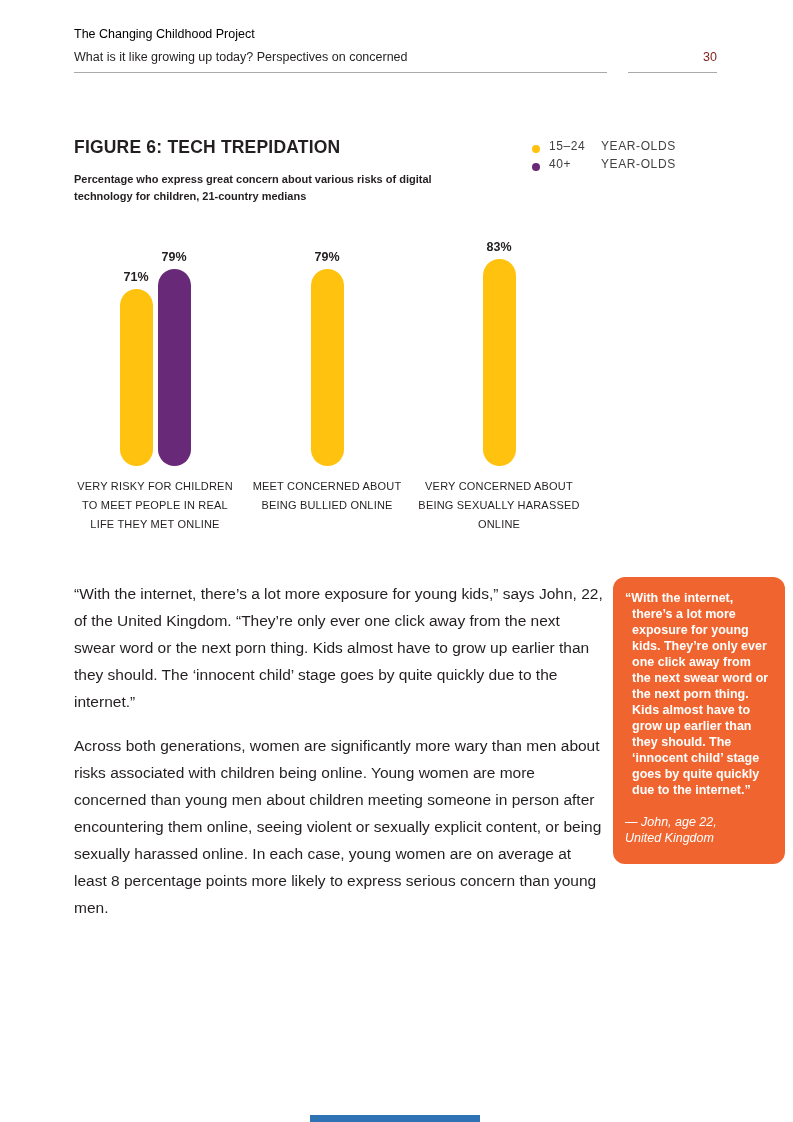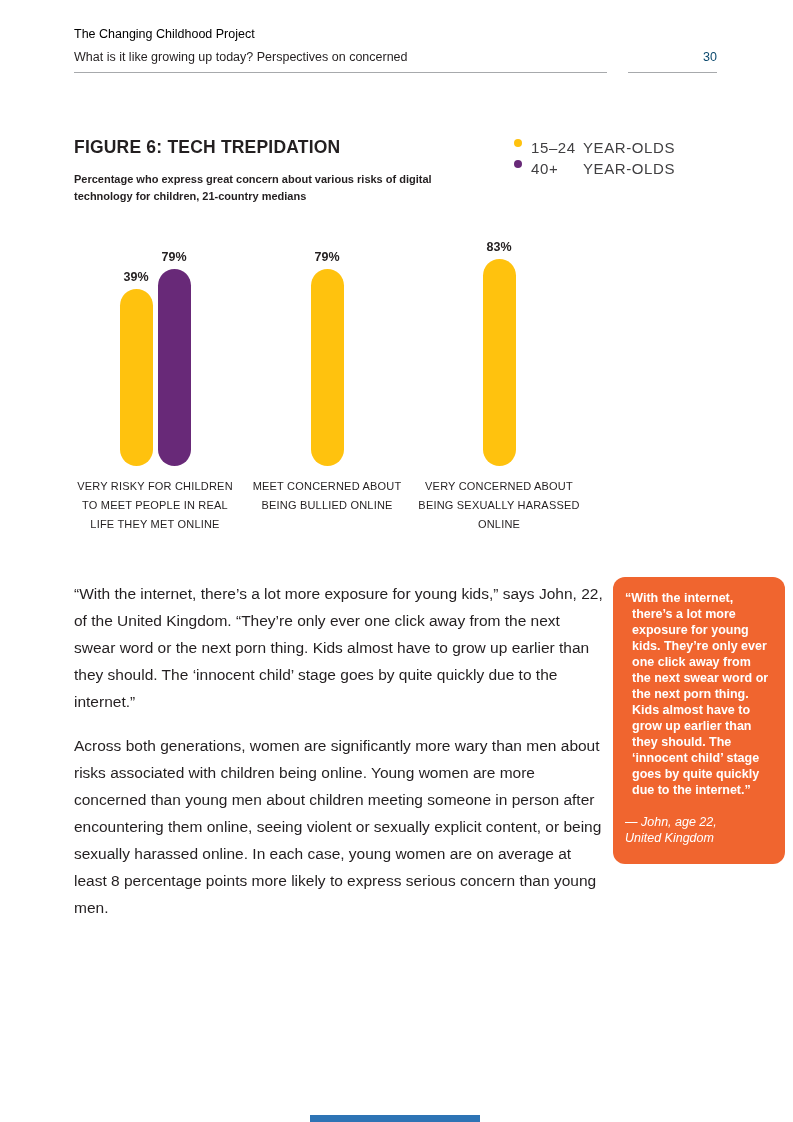--- a/index.html
+++ b/index.html
@@ -8,27 +8,27 @@
     font-family:"Liberation Sans", sans-serif;color:#231F20;overflow:hidden;
     margin:0 auto;
   }
   
   .hdr{padding:27px 76px 0 74px;}
   .hdr-cols{display:flex;gap:21px;}
   .hdr-col-main{flex:1;border-bottom:1px solid #A7A9AC;padding-bottom:8px;}
   .hdr-col-page{width:89px;border-bottom:1px solid #A7A9AC;display:flex;align-items:flex-end;justify-content:flex-end;padding-bottom:8px;}
   .hdr-project{font-size:12.5px;color:#000000;margin-bottom:9px;}
   .hdr-subtitle{font-size:12.5px;color:#231F20;}
-  .hdr-pagenum{font-size:12.5px;color:#0c4a6e;}
+  .hdr-pagenum{font-size:12.5px;color:#7f1d1d;}
   
   .figure-head{margin:64px 76px 0 74px;display:flex;justify-content:space-between;align-items:flex-start;}
   .fig-title{font-size:17.5px;font-weight:bold;letter-spacing:0.2px;}
   .fig-subtitle{font-size:11px;font-weight:bold;line-height:1.5;margin-top:13px;max-width:376px;}
   .legend{display:flex;flex-direction:column;gap:4px;padding-top:2px;width:203px;}
-  .legend-row{display:flex;align-items:flex-start;font-size:15px;letter-spacing:0.6px;color:#414042;}
+  .legend-row{display:flex;align-items:flex-end;font-size:12px;letter-spacing:0.6px;color:#414042;margin-left:18px;}
   .legend-dot{width:8px;height:8px;border-radius:50%;margin-right:9px;flex:0 0 auto;}
   .legend-label{min-width:52px;}
   
   .chart{margin-left:69px;margin-top:22px;width:516px;display:flex;}
   .bar-group{width:172px;display:flex;flex-direction:column;align-items:center;}
   .bar-pair{height:240px;display:flex;align-items:flex-end;gap:5px;}
   .bar-column{display:flex;flex-direction:column;align-items:center;justify-content:flex-end;}
   .bar-value{font-size:12.5px;font-weight:bold;margin-bottom:5px;white-space:nowrap;}
   .bar{width:33px;border-radius:17px;}
   .cat-label{margin-top:11px;font-size:11px;line-height:19px;text-align:center;letter-spacing:0.2px;max-width:168px;}
@@ -79,21 +79,21 @@
         <span class="legend-label">40+</span>
         <span class="legend-suffix">YEAR-OLDS</span>
       </div>
     </div>
   </div>
 
   <div class="chart">
       <div class="bar-group">
         <div class="bar-pair">
           <div class="bar-column">
-            <div class="bar-value">39%</div>
+            <div class="bar-value">71%</div>
             <div class="bar" style="height: 177.5px; background: rgb(255, 194, 14);"></div>
           </div>
           <div class="bar-column">
             <div class="bar-value">79%</div>
             <div class="bar" style="height: 197.5px; background: rgb(104, 41, 120);"></div>
           </div>
         </div>
         <div class="cat-label">VERY RISKY FOR CHILDREN TO MEET PEOPLE IN REAL LIFE THEY MET ONLINE</div>
       </div>
       <div class="bar-group">

